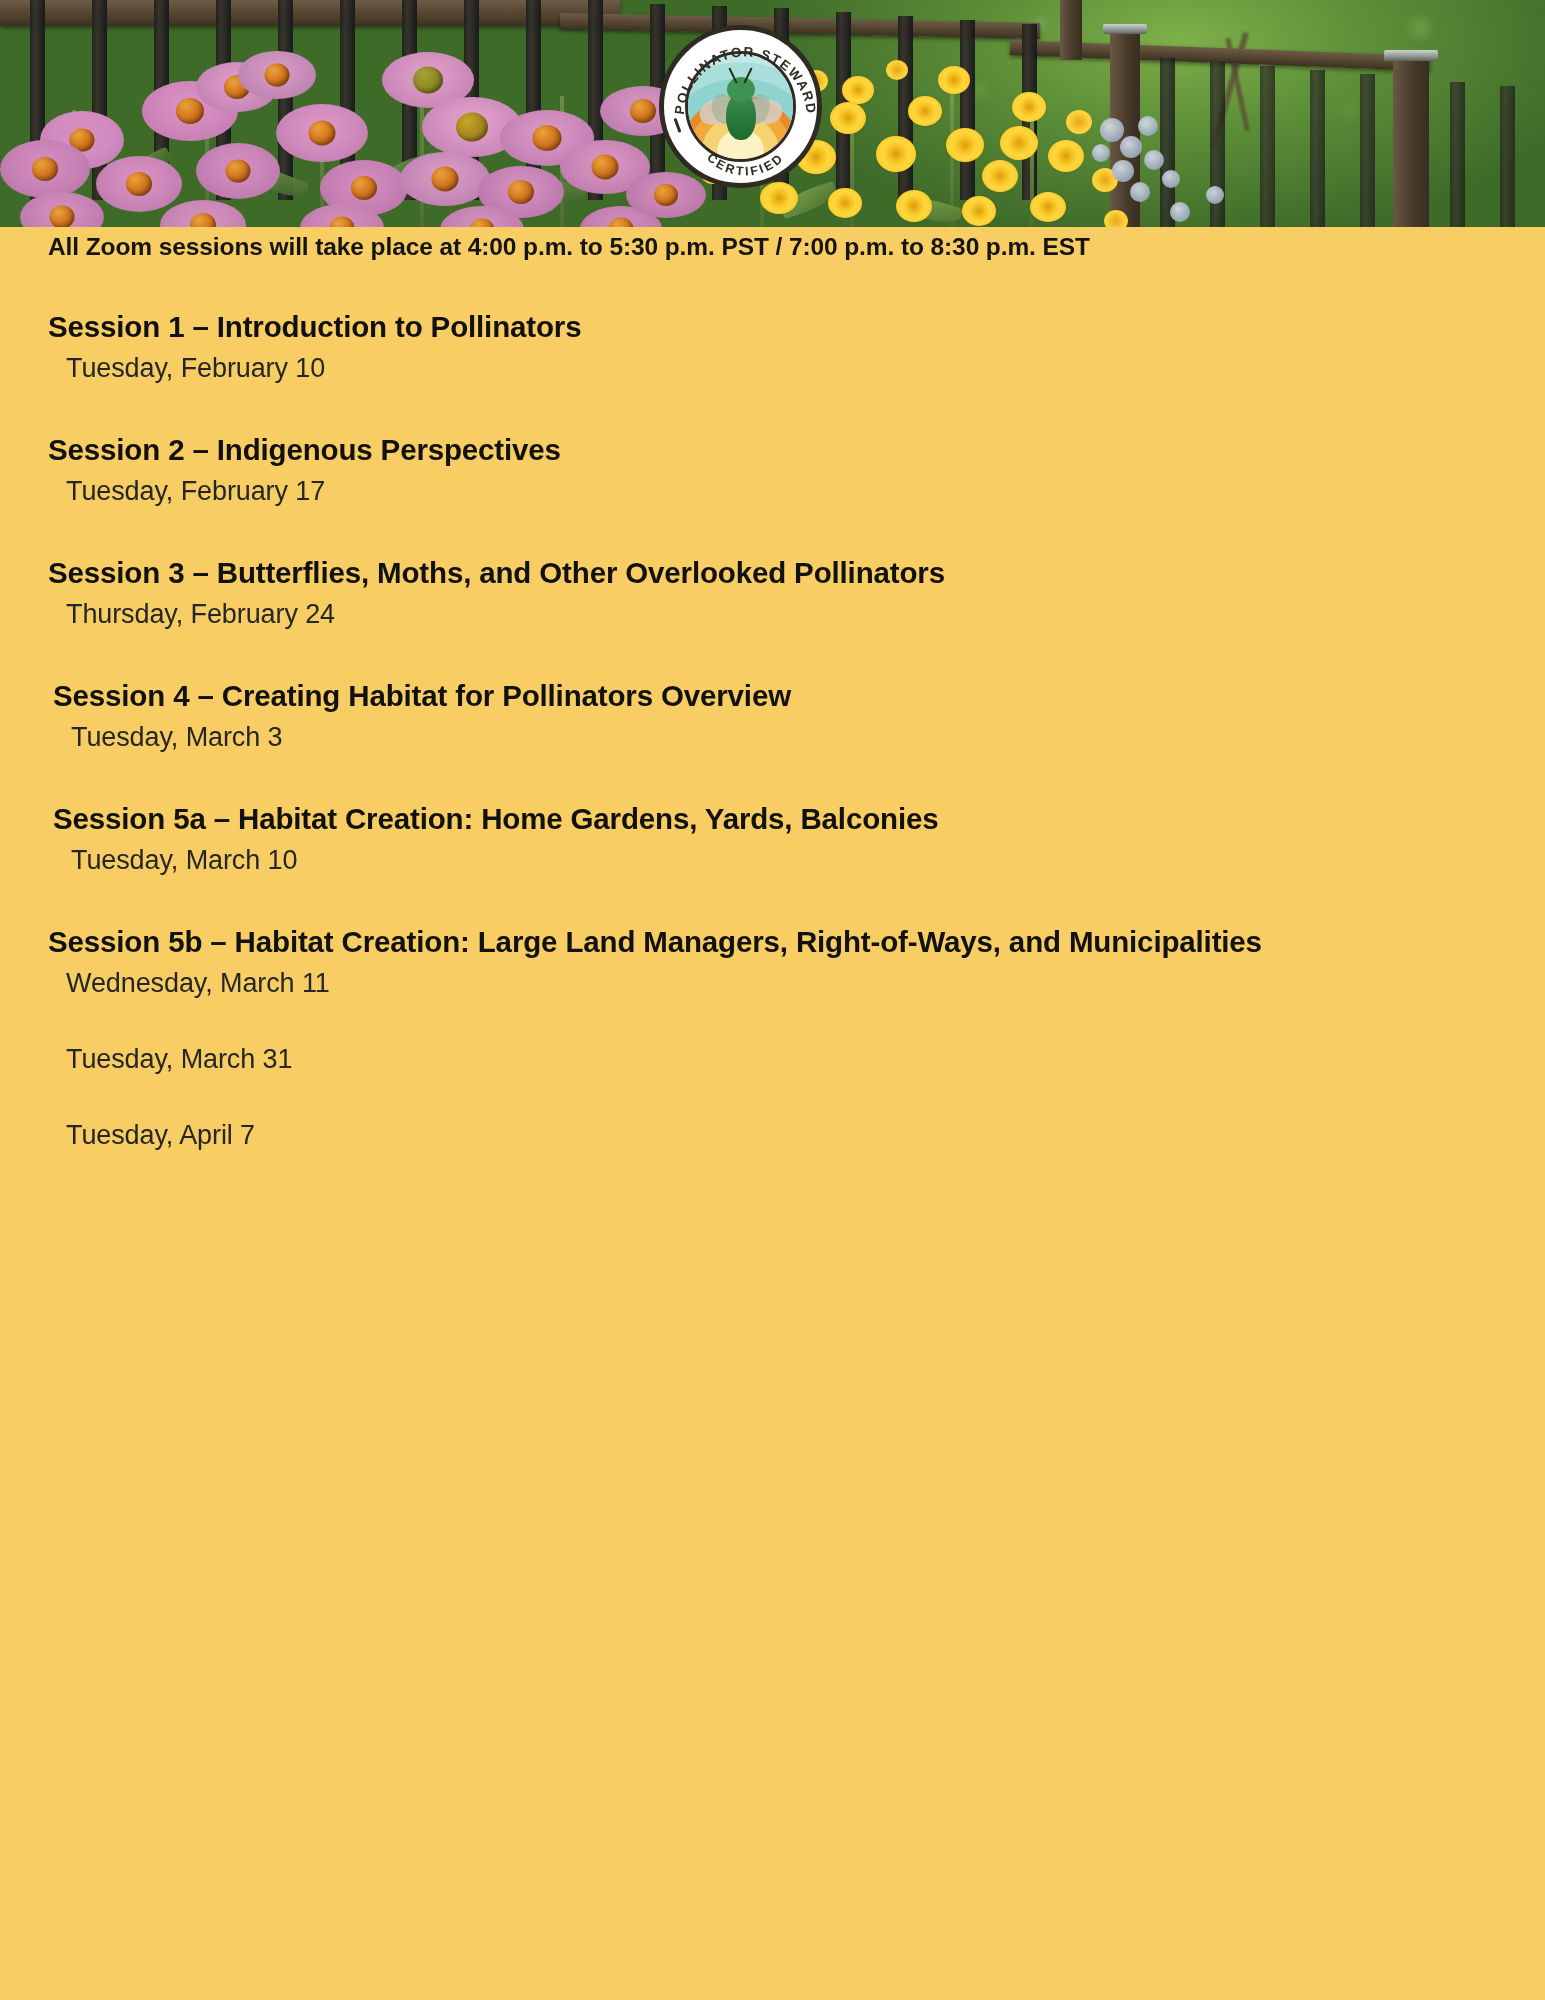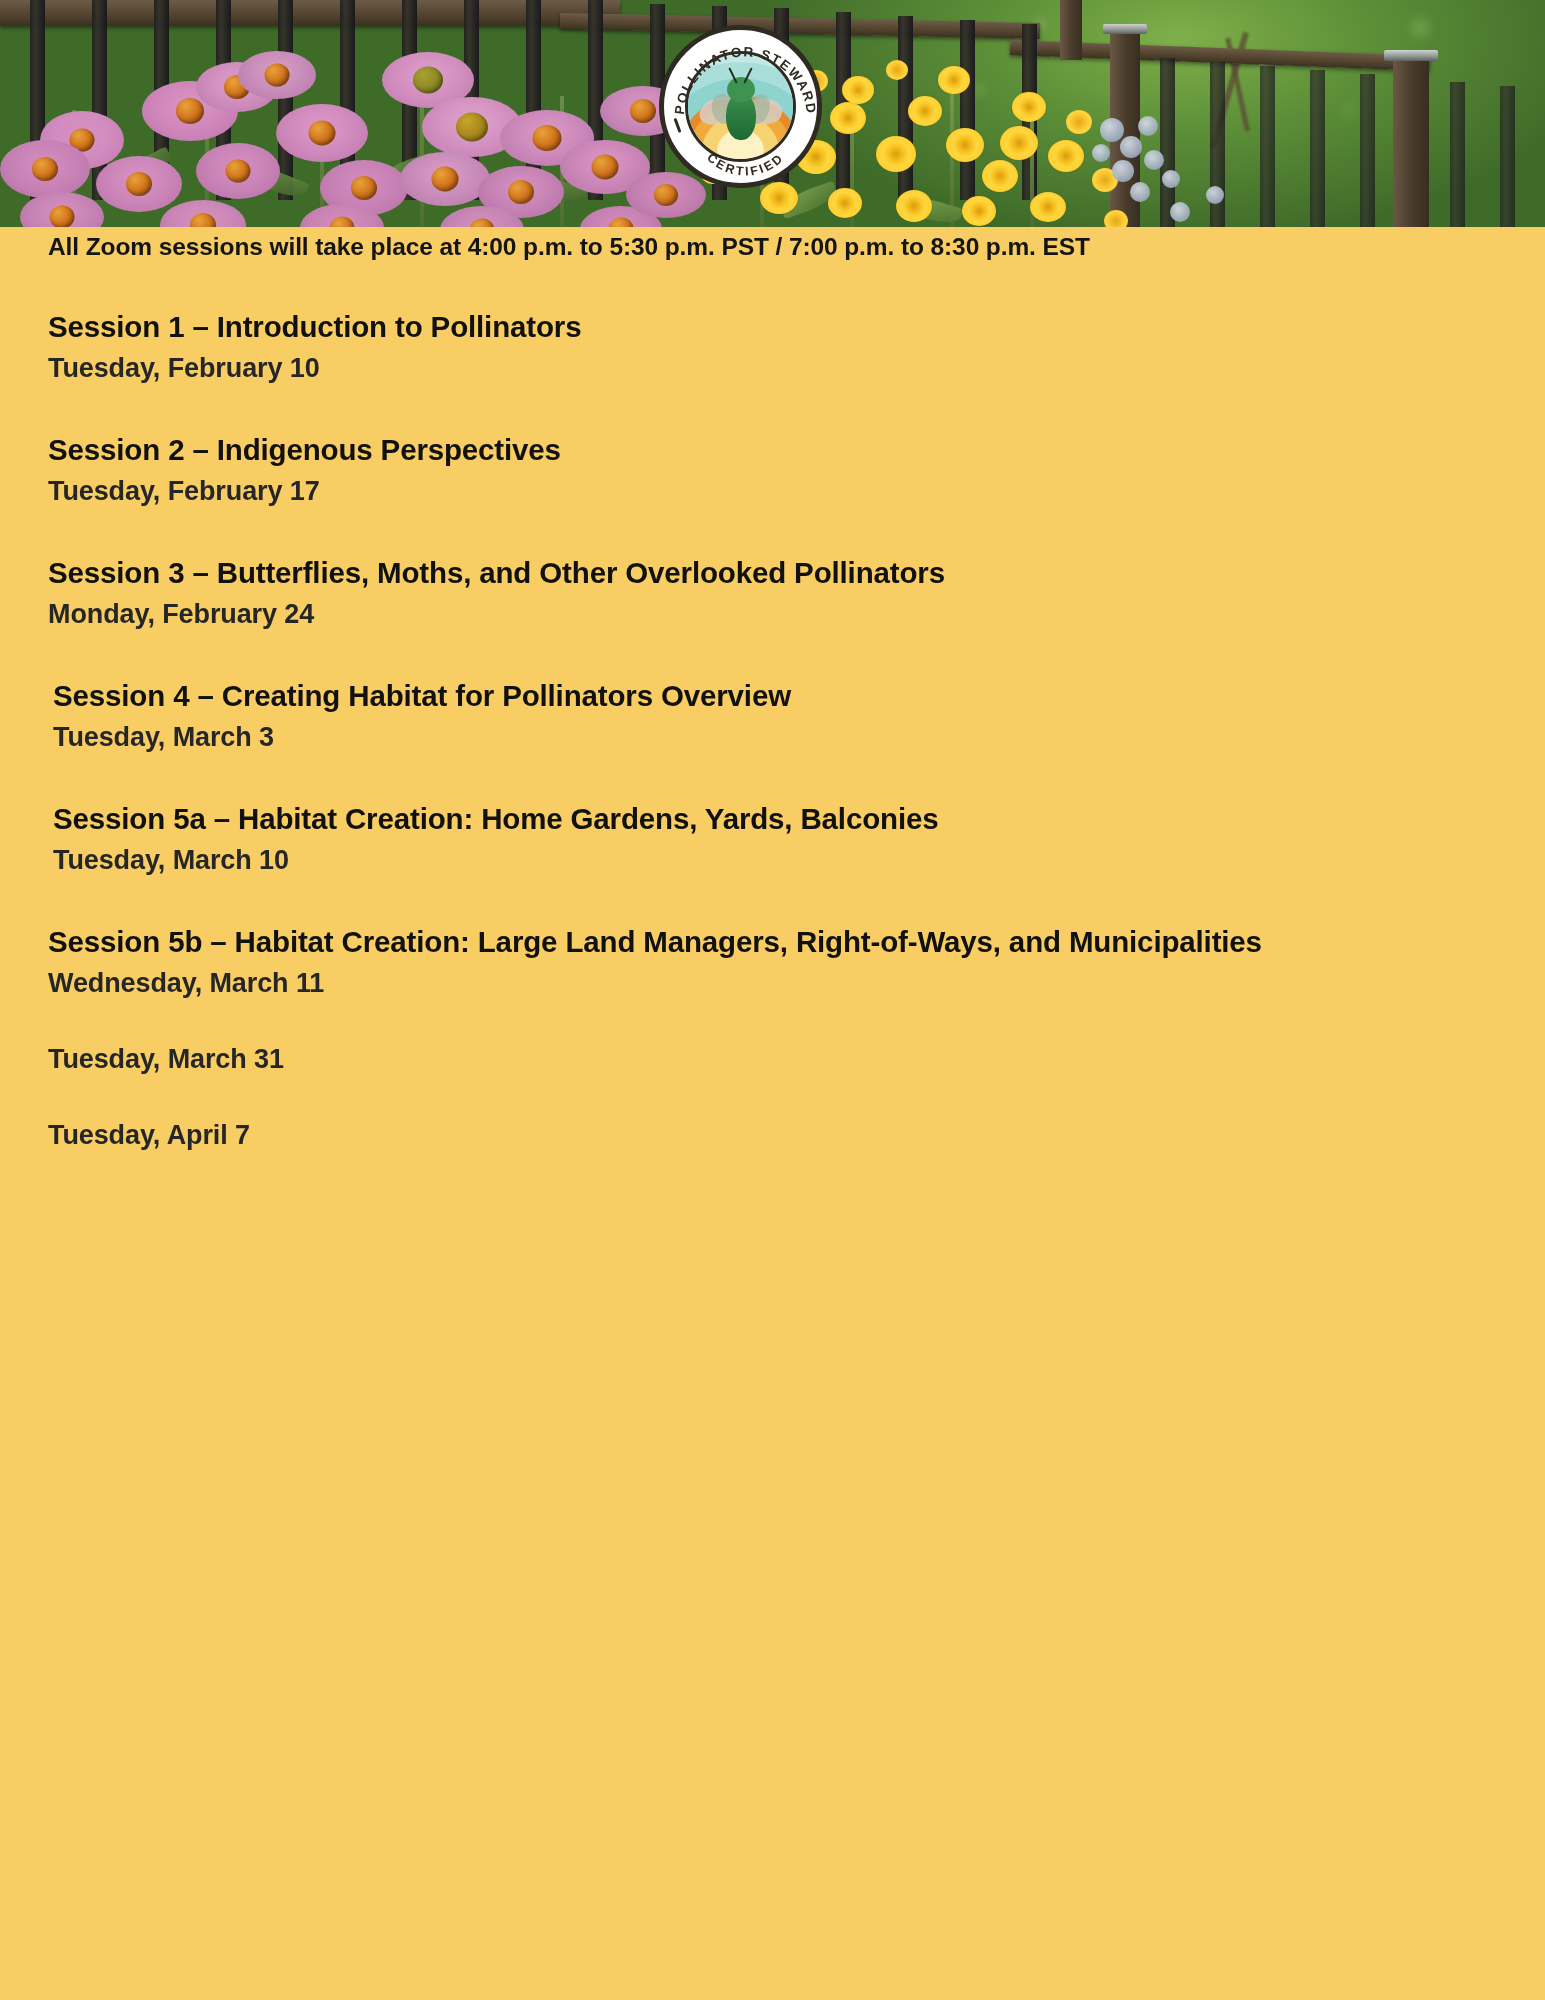--- a/index.html
+++ b/index.html
@@ -283,23 +283,23 @@
   .session.indent { padding-left: 53px; }
   .session-title {
     margin: 0;
     font-size: 29.5px;
     font-weight: bold;
     color: #111111;
     line-height: 1.5;
     letter-spacing: -0.15px;
   }
   .session-date {
-    margin: 3px 0 0 0;
+    margin: 3px 0 0 18px;
     font-size: 27px;
-    font-weight: bold;
+    font-weight: normal;
     color: #262626;
     line-height: 1.25;
     letter-spacing: -0.1px;
   }
 </style>
 </head>
 <body>
 
 <div class="page">
 
@@ -527,21 +527,21 @@
         <li class="session">
           <p class="session-title">Session 1 – Introduction to Pollinators</p>
           <p class="session-date">Tuesday, February 10</p>
         </li>
         <li class="session">
           <p class="session-title">Session 2 – Indigenous  Perspectives</p>
           <p class="session-date">Tuesday, February 17</p>
         </li>
         <li class="session">
           <p class="session-title">Session 3 – Butterflies, Moths, and Other Overlooked Pollinators</p>
-          <p class="session-date">Monday, February 24</p>
+          <p class="session-date">Thursday, February 24</p>
         </li>
         <li class="session indent">
           <p class="session-title">Session 4 – Creating Habitat for Pollinators Overview</p>
           <p class="session-date">Tuesday, March 3</p>
         </li>
         <li class="session indent">
           <p class="session-title">Session 5a – Habitat Creation: Home Gardens, Yards, Balconies</p>
           <p class="session-date">Tuesday, March 10</p>
         </li>
         <li class="session">

